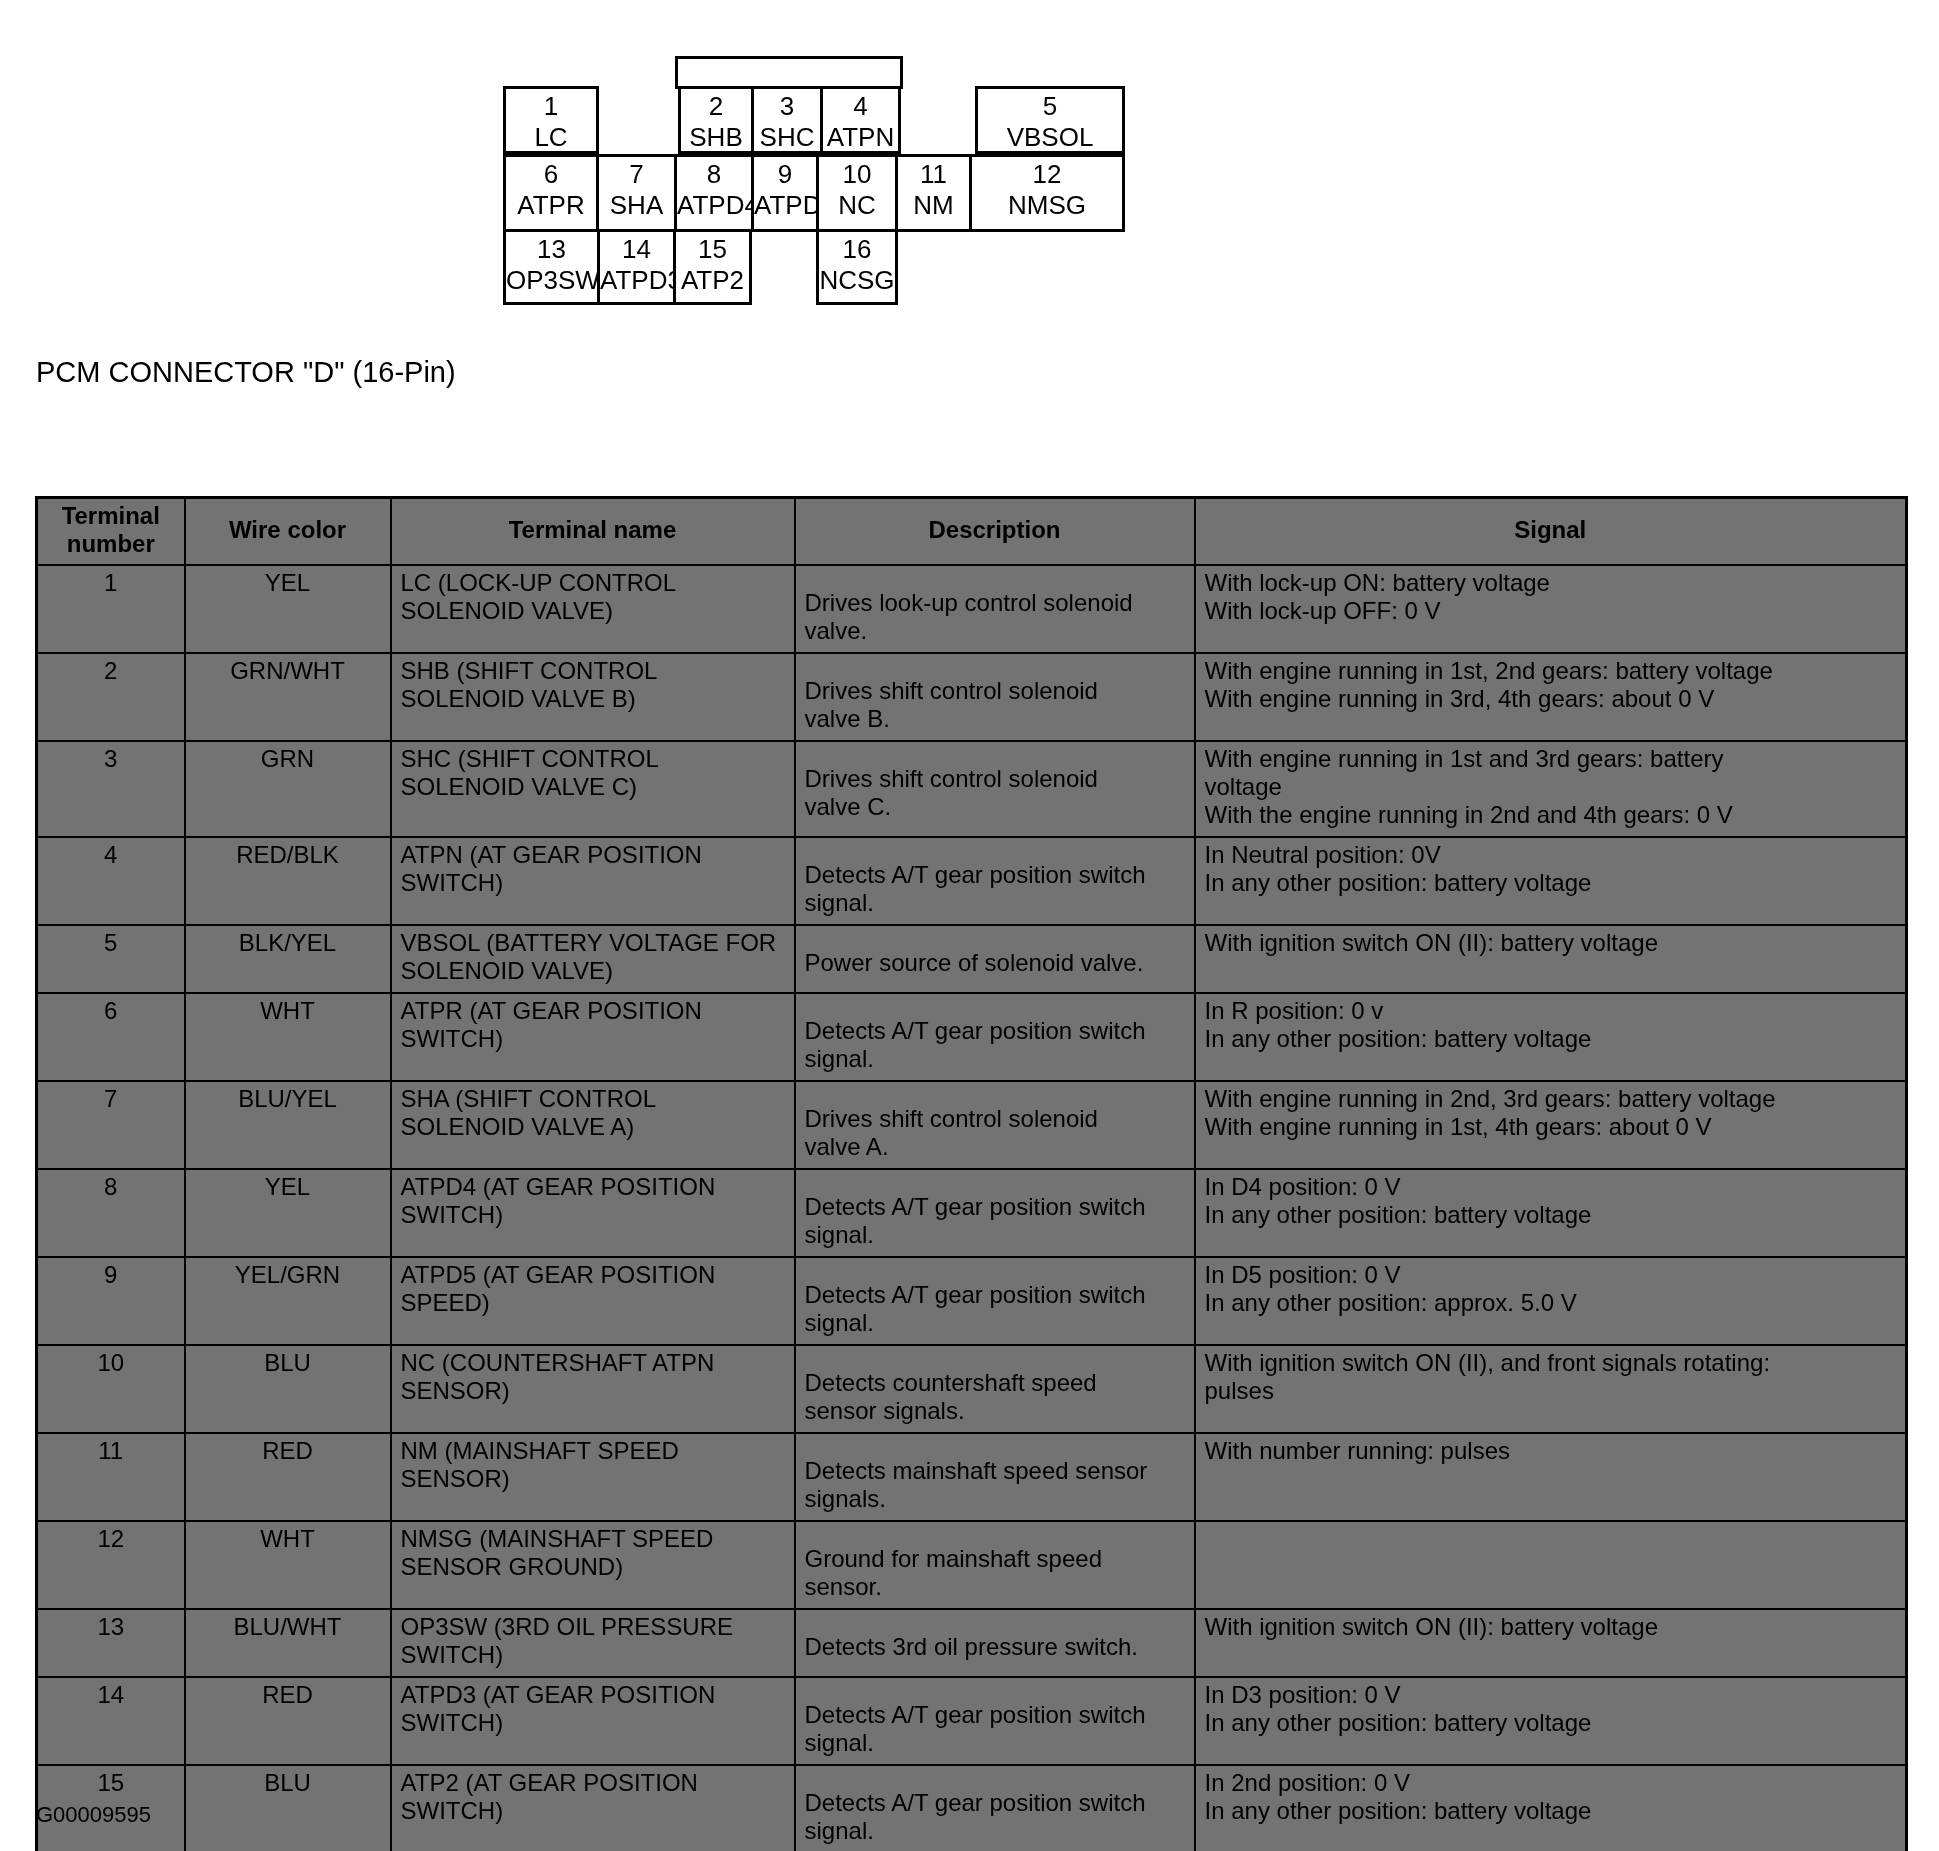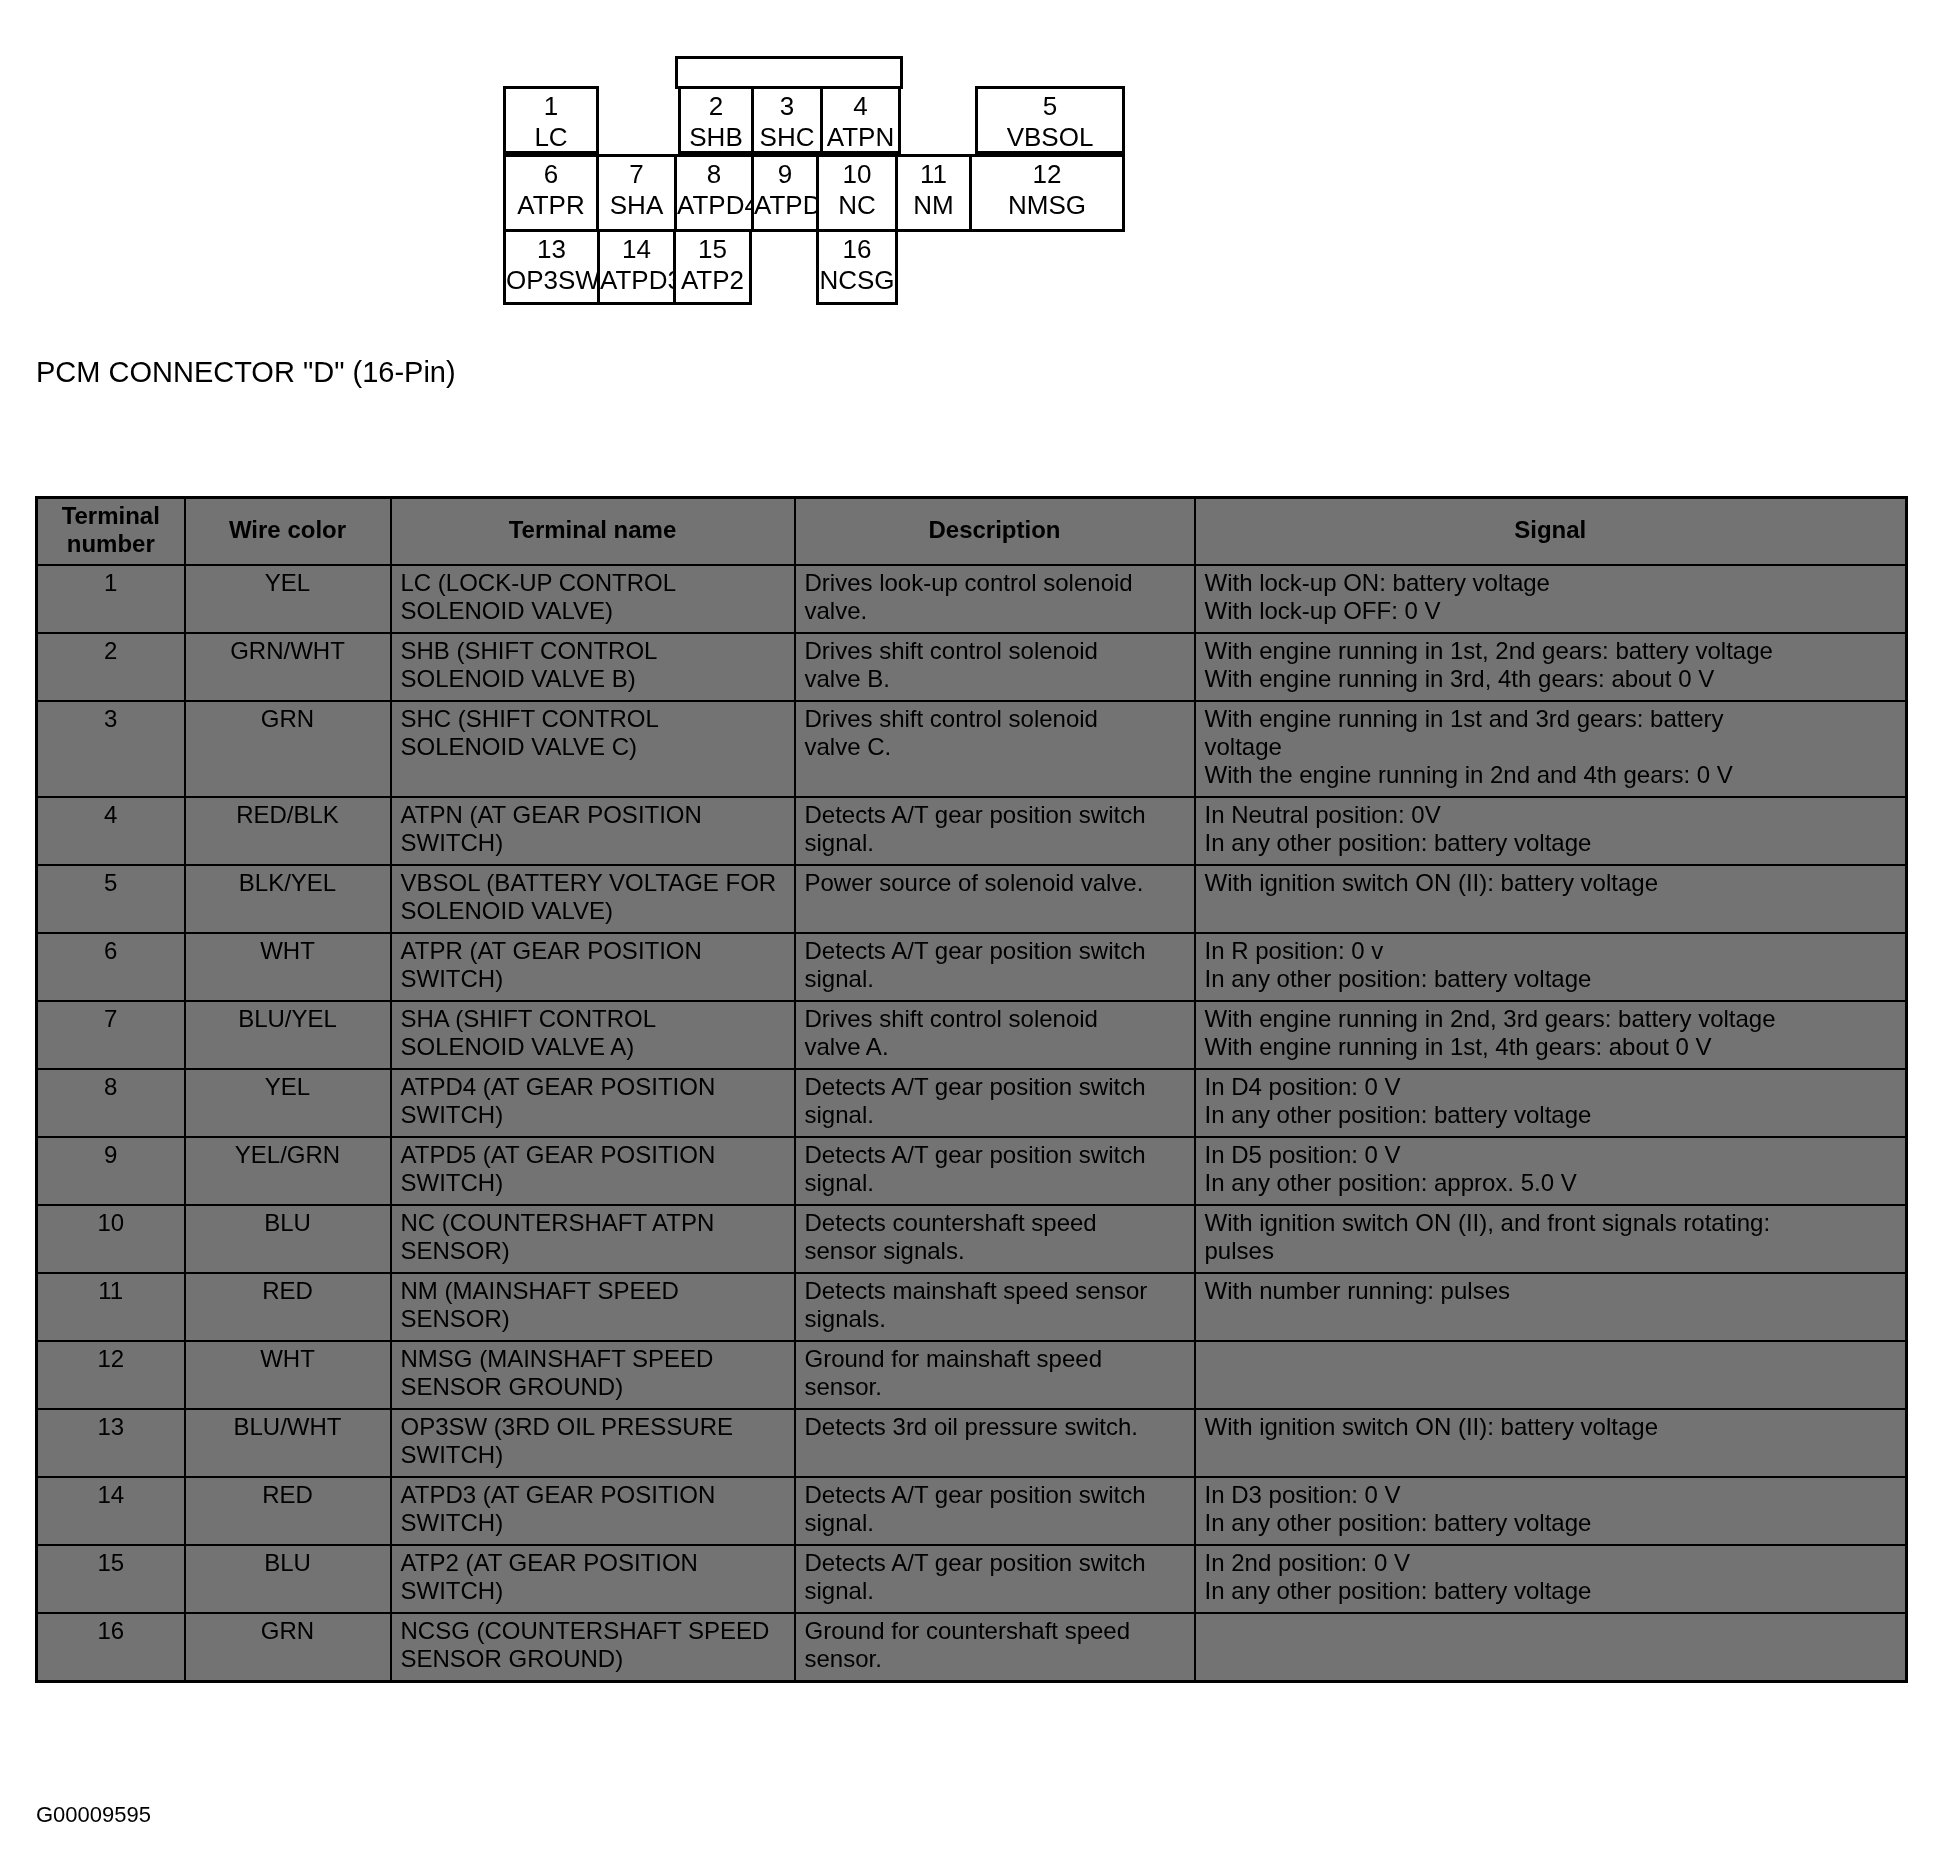--- a/index.html
+++ b/index.html
@@ -29,21 +29,21 @@
     font-size:24px;line-height:28px;background:#737373;
     border:3px solid #000;
   }
   .pintable th,.pintable td{border:2px solid #000;}
   .pintable th{
     font-weight:bold;text-align:center;vertical-align:middle;padding:3px 4px 6px;
   }
   .pintable td{vertical-align:top;padding:3px 9px 7px;}
   td.c-term,td.c-wire{text-align:center;}
   .wrap-name{max-width:386px;}
-  .wrap-desc{max-width:350px;}
+  .wrap-desc{max-width:350px;margin-top:20px;}
   .signal-lines{max-width:600px;}
   
   .figure-id{position:absolute;left:36px;top:1766px;font-size:22px;margin-top:36px;}
 </style>
 </head>
 <body>
 
 <div class="page">
 
   <div class="ctab" style="left:675px;top:56px;width:228px;height:33px"></div>
@@ -260,21 +260,21 @@
             <div class="signal-lines">
               <div>In D4 position: 0 V</div>
               <div>In any other position: battery voltage</div>
             </div>
           </td>
     </tr>
         <tr>
       <td class="c-term"><span>9</span></td>
       <td class="c-wire"><span>YEL/GRN</span></td>
       <td class="c-name">
-            <div class="wrap-name">ATPD5 (AT GEAR POSITION SWITCH)</div>
+            <div class="wrap-name">ATPD5 (AT GEAR POSITION SPEED)</div>
           </td>
       <td class="c-desc">
             <div class="wrap-desc">Detects A/T gear position switch signal.</div>
           </td>
       <td class="c-signal">
             <div class="signal-lines">
               <div>In D5 position: 0 V</div>
               <div>In any other position: approx. 5.0 V</div>
             </div>
           </td>

